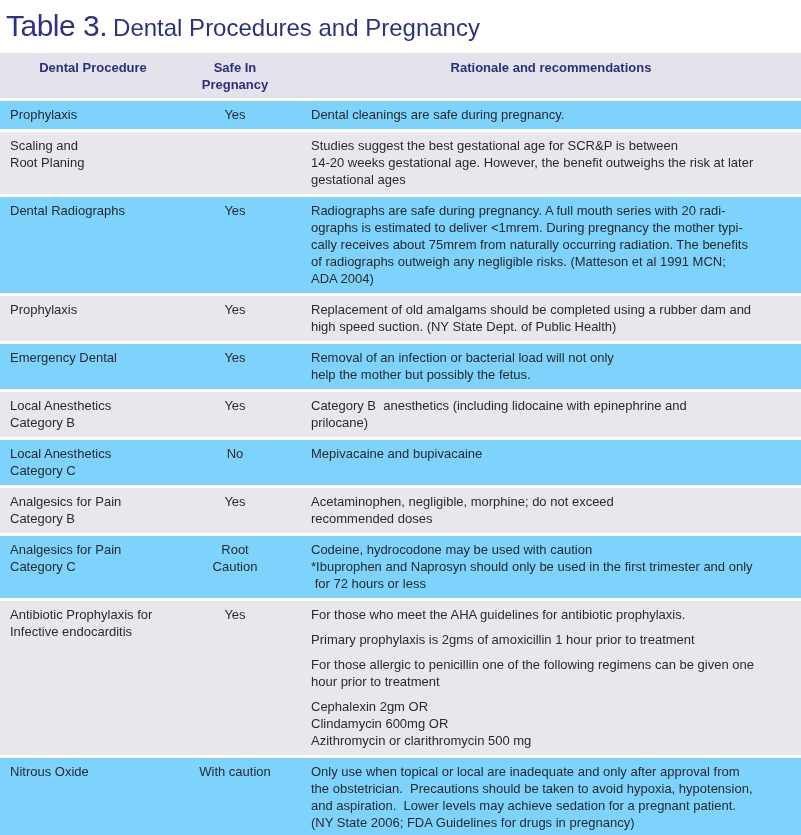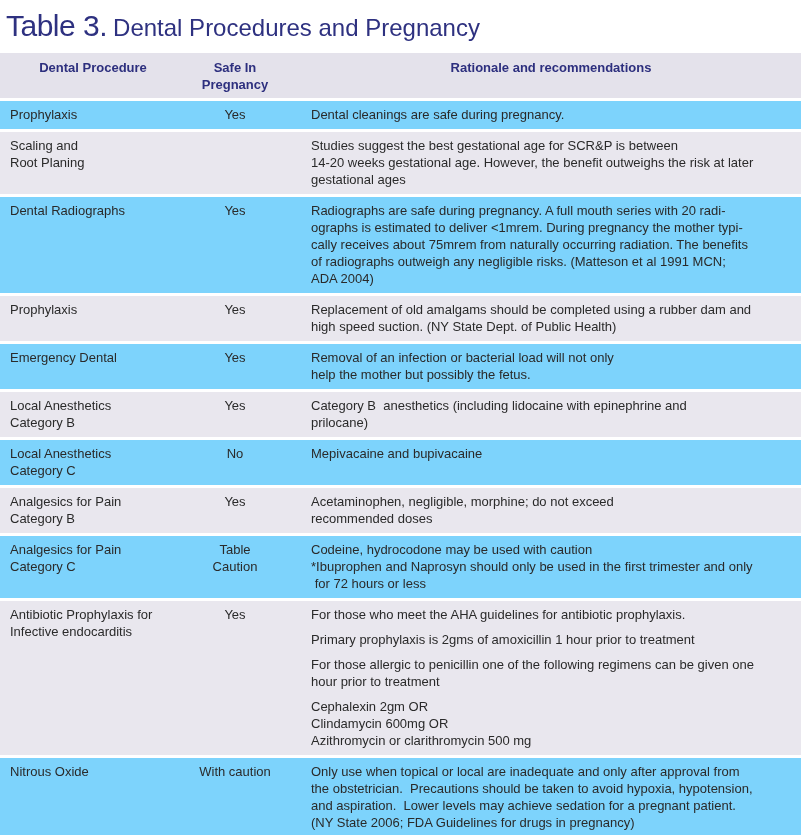--- a/index.html
+++ b/index.html
@@ -204,21 +204,21 @@
               <div class="line">recommended doses</div>
             </div>
           </div>
         </div>
         <div class="row blue">
           <div class="cell col-procedure">
             <div class="line">Analgesics for Pain</div>
             <div class="line">Category C</div>
           </div>
           <div class="cell col-safe">
-            <div class="line">Table</div>
+            <div class="line">Root</div>
             <div class="line">Caution</div>
           </div>
           <div class="cell col-rationale">
             <div class="para">
               <div class="line">Codeine, hydrocodone may be used with caution</div>
               <div class="line">*Ibuprophen and Naprosyn should only be used in the first trimester and only</div>
               <div class="line"> for 72 hours or less</div>
             </div>
           </div>
         </div>

